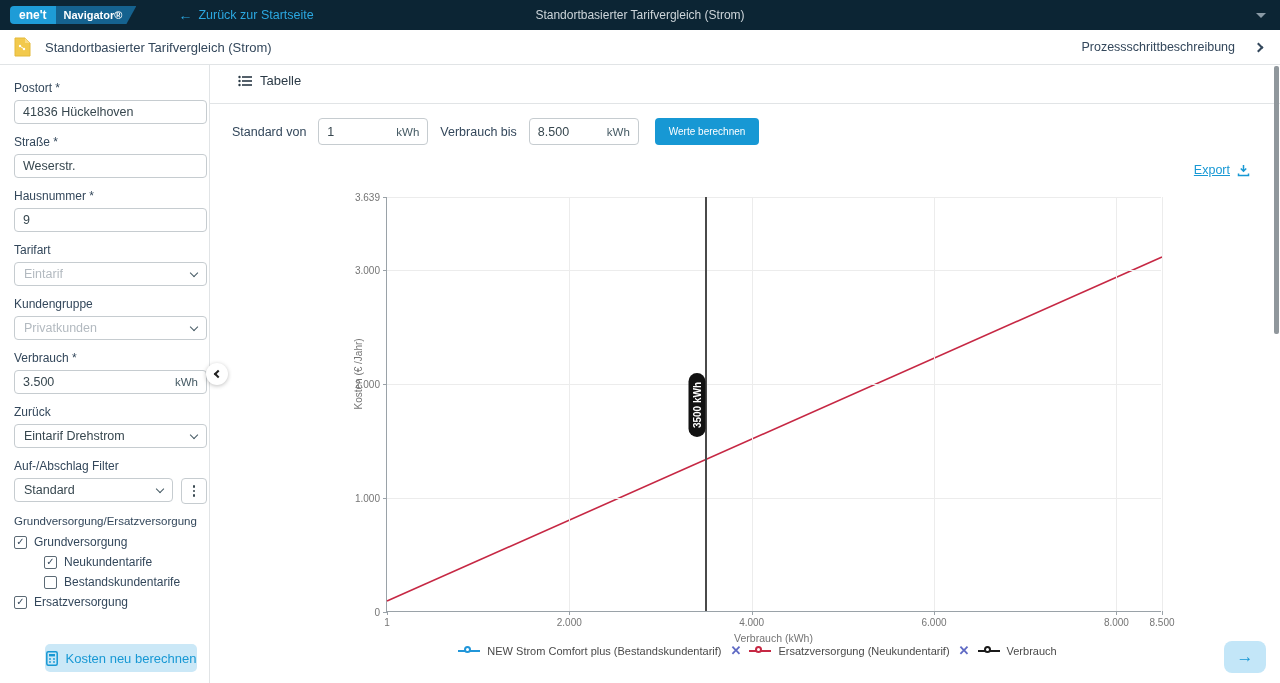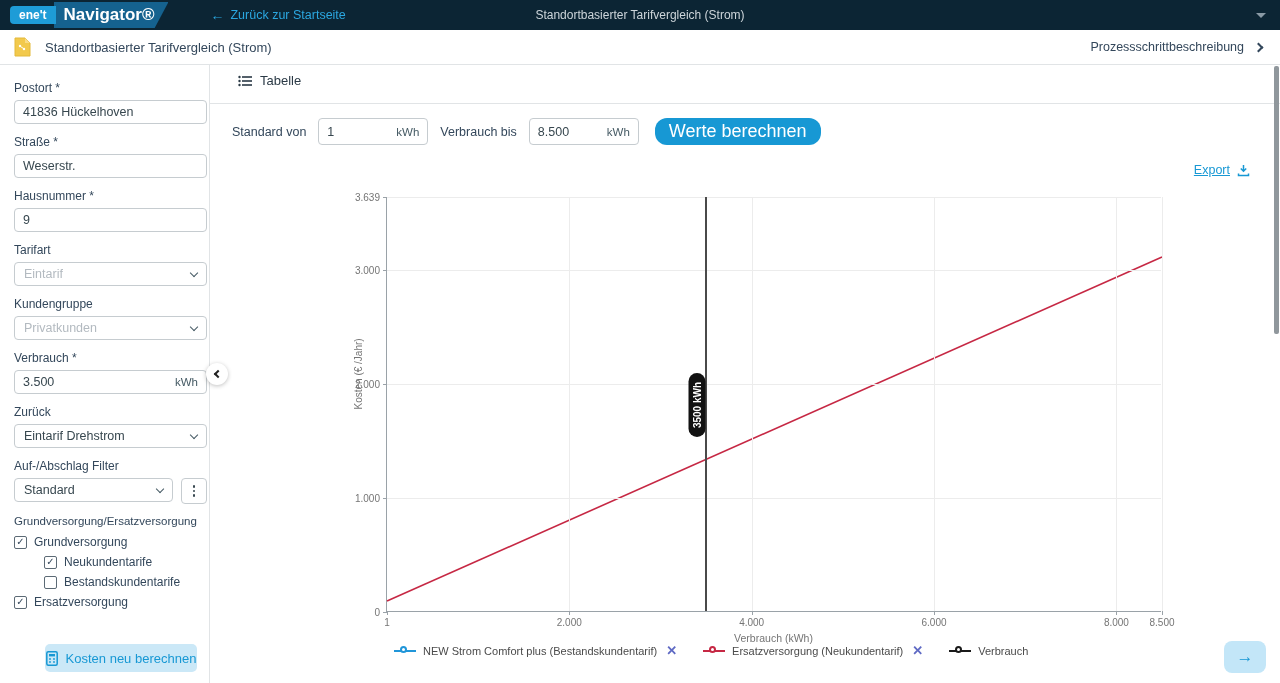--- a/index.html
+++ b/index.html
@@ -5,39 +5,39 @@
   * { margin:0; padding:0; box-sizing:border-box; }
   html,body { width:1280px; height:683px; overflow:hidden; background:#fff;
               font-family:"Liberation Sans", sans-serif; }
   .app { position:relative; width:1280px; height:683px; background:#fafafa; }
 
   
   .topbar { position:relative; height:30px; background:#0c2534; display:flex; align-items:center; }
   .logo { display:flex; align-items:center; margin-left:10px; height:20px; }
   .logo-primary { background:#1e9cd7; color:#fff; font-weight:bold; font-size:12px;
                   padding:2px 9px; border-radius:4px 0 0 4px; position:relative; z-index:2; }
-  .logo-secondary { background:#15628f; color:#fff; font-size:17px; font-weight:bold;
+  .logo-secondary { background:#15628f; color:#fff; font-size:11px; font-weight:bold;
                     padding:3px 14px 3px 10px; margin-left:-2px;
                     clip-path:polygon(0 0, 100% 0, 88% 100%, 0 100%); }
   .back-link { display:flex; align-items:center; gap:6px; color:#2ba7e0; font-size:12.5px;
                margin-left:42px; cursor:pointer; }
   .back-arrow { font-size:14px; }
   .topbar-title { position:absolute; left:0; right:0; text-align:center; color:#cdd5da;
                   font-size:12px; pointer-events:none; }
   .topbar-caret { position:absolute; right:14px; top:13px; width:0; height:0;
                   border-left:5px solid transparent; border-right:5px solid transparent;
                   border-top:5px solid #8a9aa5; }
 
   
   .subheader { height:35px; background:#fff; border-bottom:1px solid #e1e4e6;
                display:flex; align-items:center; }
   .doc-icon { margin-left:14px; }
   .subheader-title { margin-left:14px; font-size:13px; color:#33475b; }
   .subheader-links { margin-left:auto; display:flex; align-items:center; height:100%; }
-  .sub-link { display:flex; align-items:center; gap:11px; font-size:12.5px; color:#33475b;
+  .sub-link { display:flex; align-items:center; gap:20px; font-size:12.5px; color:#33475b;
               padding:0 18px; height:100%; cursor:pointer; }
   .sub-link + .sub-link { border-left:1px solid #e1e4e6; }
   .chev-right { width:7px; height:7px; border-right:2px solid #33475b; border-bottom:2px solid #33475b;
                 transform:rotate(-45deg); display:inline-block; }
 
   
   .body { position:relative; display:flex; height:618px; }
   .sidebar { position:relative; width:210px; background:#fff; border-right:1px solid #e1e4e6;
              padding:16px 2px 0 14px; flex:none; }
   .main { position:relative; flex:1; background:#fff; }
@@ -84,22 +84,22 @@
 
   
   .tabs { display:flex; align-items:flex-end; height:39px; border-bottom:1px solid #e1e4e6;
           padding-left:18px; gap:8px; }
   .tab { display:flex; align-items:center; gap:8px; font-size:13px; color:#2b3a46;
          padding:0 22px 12px 10px; cursor:pointer; border-bottom:3px solid transparent; }
   .tab.active { color:#1798d4; border-bottom-color:#1798d4; }
   .controls { display:flex; align-items:center; gap:12px; padding:14px 0 0 22px; }
   .ctl-label { font-size:12.5px; color:#33475b; }
   .ctl-input { width:110px; height:27px; }
-  .calc-btn { height:27px; background:#1798d4; color:#fff; border:none; border-radius:12px;
-              font-size:18px; padding:0 14px; margin-left:4px; cursor:pointer;
+  .calc-btn { height:27px; background:#1798d4; color:#fff; border:none; border-radius:4px;
+              font-size:10px; padding:0 14px; margin-left:4px; cursor:pointer;
               font-family:"Liberation Sans", sans-serif; }
   .export { position:absolute; right:30px; top:98px; display:flex; align-items:center; gap:7px;
             color:#1798d4; font-size:12.5px; cursor:pointer;text-decoration:underline; }
 
   
   .plot { position:absolute; left:176px; top:132px; width:775px; height:415px;
           border-left:1px solid #9aa2a8; border-bottom:1px solid #9aa2a8; }
   .gl-h { position:absolute; left:0; width:100%; height:1px; background:#ececec; }
   .gl-v { position:absolute; top:0; height:100%; width:1px; background:#ececec; }
   .ytick-label { position:absolute; right:100%; margin-right:7px; font-size:10px; color:#757575;
@@ -112,22 +112,22 @@
             transform-origin:center; font-size:10px; color:#757575; white-space:nowrap; }
   .xlabel { position:absolute; left:176px; width:775px; top:567px; text-align:center;
             font-size:10.5px; color:#757575; }
   .marker-line { position:absolute; top:0; height:100%; width:2px; background:#4a4a4a; }
   .marker-pill { position:absolute; background:#121212; color:#fff; font-size:10px; font-weight:bold;
                  padding:3px 9px; border-radius:10px; white-space:nowrap;
                  transform:translate(-50%,-50%) rotate(-90deg); }
   #series-svg { position:absolute; left:0; top:0; overflow:visible; }
 
   
-  .legend { position:absolute; left:184px; width:775px; top:578px; display:flex;
-            justify-content:flex-start; align-items:center; gap:26px; }
+  .legend { position:absolute; left:160px; width:775px; top:578px; display:flex;
+            justify-content:center; align-items:center; gap:8px; }
   .legend-item { display:flex; align-items:center; gap:7px; font-size:11px; color:#4a4a4a;
                  cursor:pointer; }
   .lg-marker { position:relative; width:22px; height:10px; flex:none; }
   .lg-line { position:absolute; top:4px; left:0; width:22px; height:2px; }
   .lg-circle { position:absolute; top:0; left:6px; width:7px; height:7px; border-radius:50%;
                background:#fff; border-width:2px; border-style:solid; }
   .lg-close { color:#5f6ac4; font-weight:bold; font-size:13px; margin-left:2px; cursor:pointer; }
 
   .next-btn { position:absolute; right:14px; bottom:10px; width:42px; height:32px;
               background:#c3e6f8; border:none; border-radius:8px; color:#1798d4; font-size:17px;

